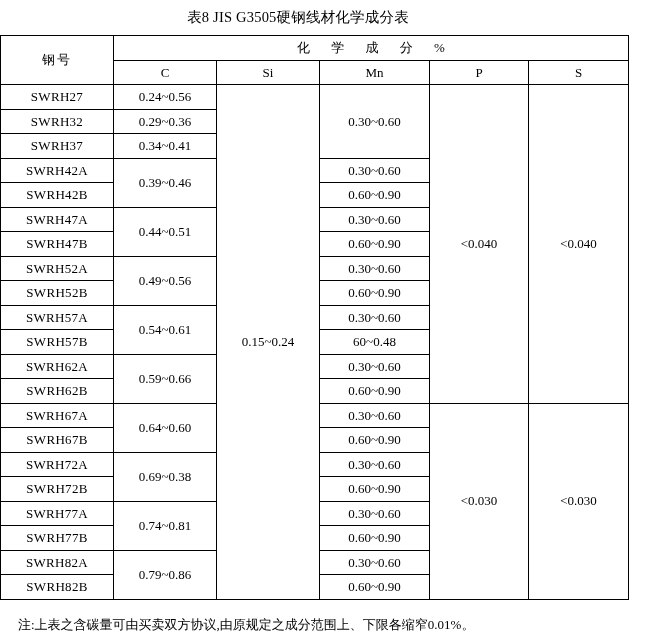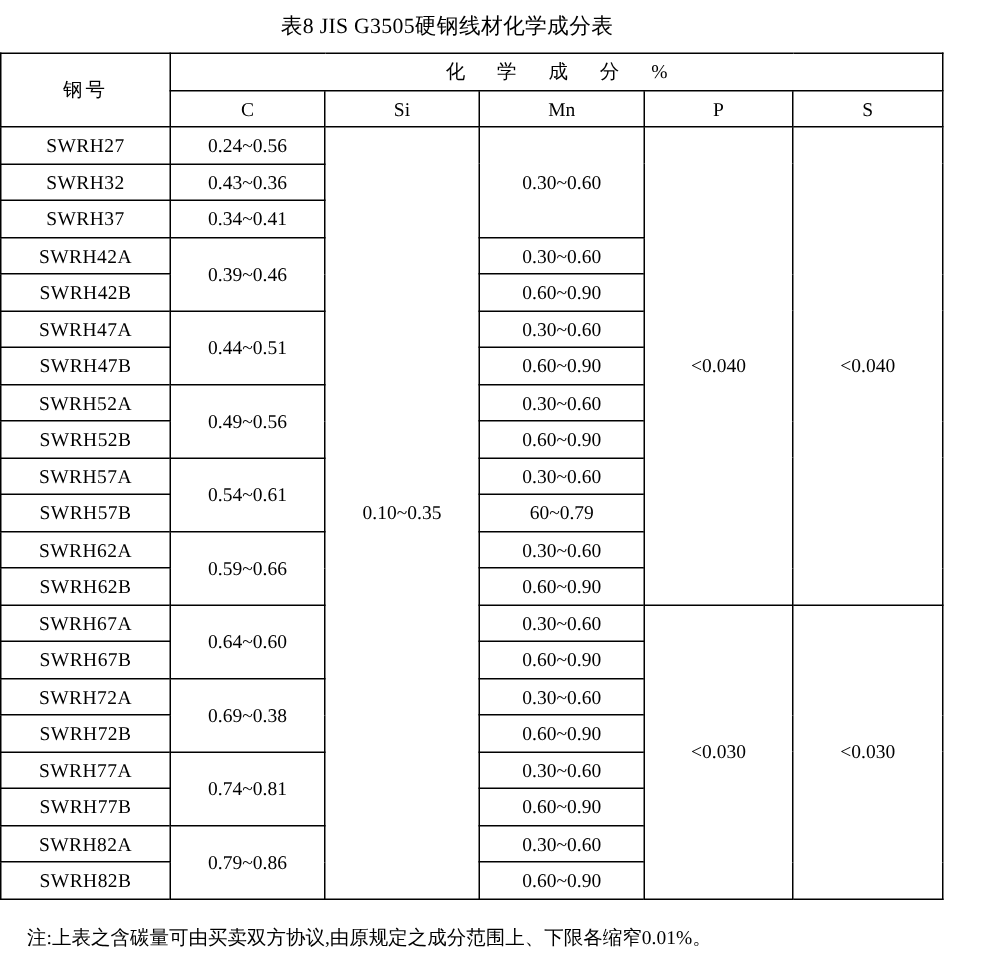--- a/index.html
+++ b/index.html
@@ -106,29 +106,29 @@
         <td>C</td>
         <td>Si</td>
         <td>Mn</td>
         <td>P</td>
         <td>S</td>
       </tr>
 
       <tr>
         <td class="grade-cell">SWRH27</td>
         <td>0.24~0.56</td>
-        <td rowspan="21">0.10~0.35</td>
+        <td rowspan="21">0.15~0.24</td>
         <td rowspan="3">0.30~0.60</td>
         <td rowspan="13">&lt;0.040</td>
         <td rowspan="13">&lt;0.040</td>
       </tr>
 
       <tr>
         <td class="grade-cell">SWRH32</td>
-        <td>0.43~0.36</td>
+        <td>0.29~0.36</td>
       </tr>
 
       <tr>
         <td class="grade-cell">SWRH37</td>
         <td>0.34~0.41</td>
       </tr>
 
       <tr>
         <td class="grade-cell">SWRH42A</td>
         <td rowspan="2">0.39~0.46</td>
@@ -163,21 +163,21 @@
       </tr>
 
       <tr>
         <td class="grade-cell">SWRH57A</td>
         <td rowspan="2">0.54~0.61</td>
         <td>0.30~0.60</td>
       </tr>
 
       <tr>
         <td class="grade-cell">SWRH57B</td>
-        <td>60~0.79</td>
+        <td>60~0.48</td>
       </tr>
 
       <tr>
         <td class="grade-cell">SWRH62A</td>
         <td rowspan="2">0.59~0.66</td>
         <td>0.30~0.60</td>
       </tr>
 
       <tr>
         <td class="grade-cell">SWRH62B</td>

